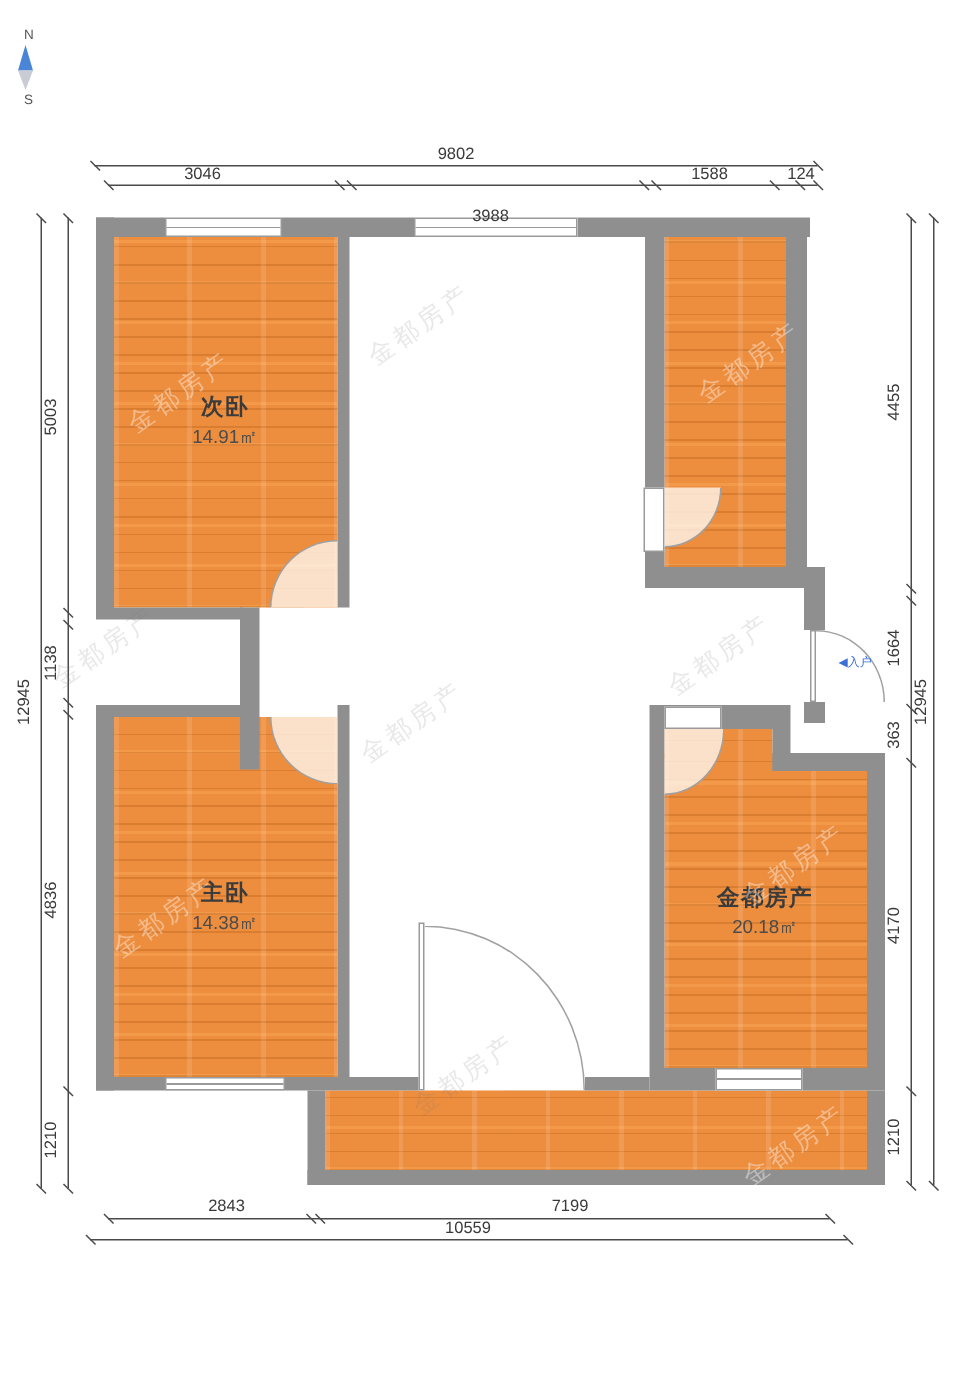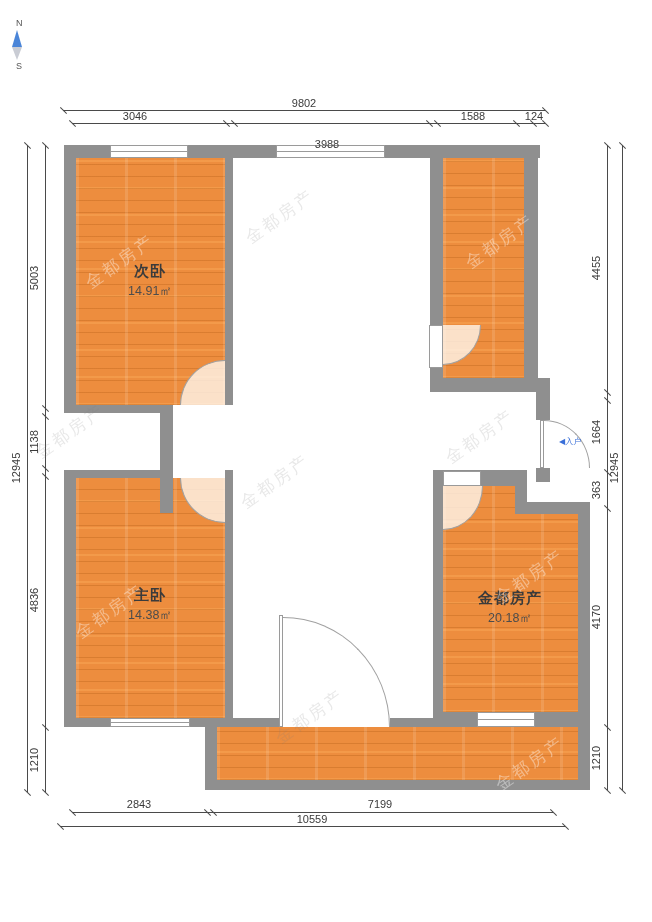--- a/index.html
+++ b/index.html
@@ -132,21 +132,21 @@
   <div class="hlab" style="left:135px;top:110px;">3046</div>
   <div class="hlab" style="left:327px;top:110px;margin-top:28px;">3988</div>
   <div class="hlab" style="left:473px;top:110px;">1588</div>
   <div class="hlab" style="left:534px;top:110px;">124</div>
 
   <div class="dimline" style="left:72px;top:812px;width:481px;height:1px;"></div>
   <div class="tick" style="left:68px;top:812px;"></div>
   <div class="tick" style="left:203px;top:812px;"></div>
   <div class="tick" style="left:209px;top:812px;"></div>
   <div class="tick" style="left:549px;top:812px;"></div>
-  <div class="hlab" style="left:139px;top:798px;text-align:center;">2843</div>
+  <div class="hlab" style="left:151px;top:798px;text-align:center;">2843</div>
   <div class="hlab" style="left:380px;top:798px;">7199</div>
 
   <div class="dimline" style="left:60px;top:826px;width:505px;height:1px;"></div>
   <div class="tick" style="left:56px;top:826px;"></div>
   <div class="tick" style="left:561px;top:826px;"></div>
   <div class="hlab" style="left:312px;top:813px;">10559</div>
 
   <div class="dimline" style="left:27px;top:145px;width:1px;height:647px;"></div>
   <div class="tick" style="left:23px;top:145px;"></div>
   <div class="tick" style="left:23px;top:792px;"></div>

